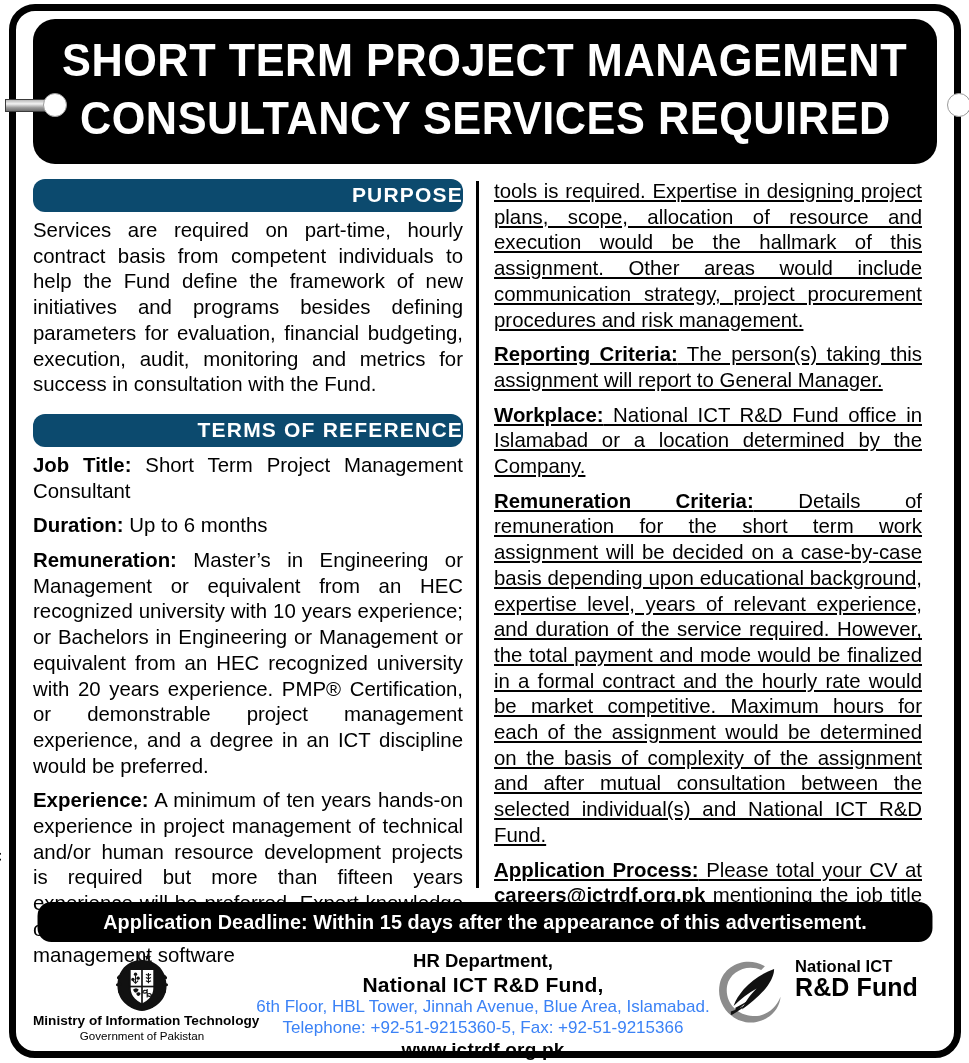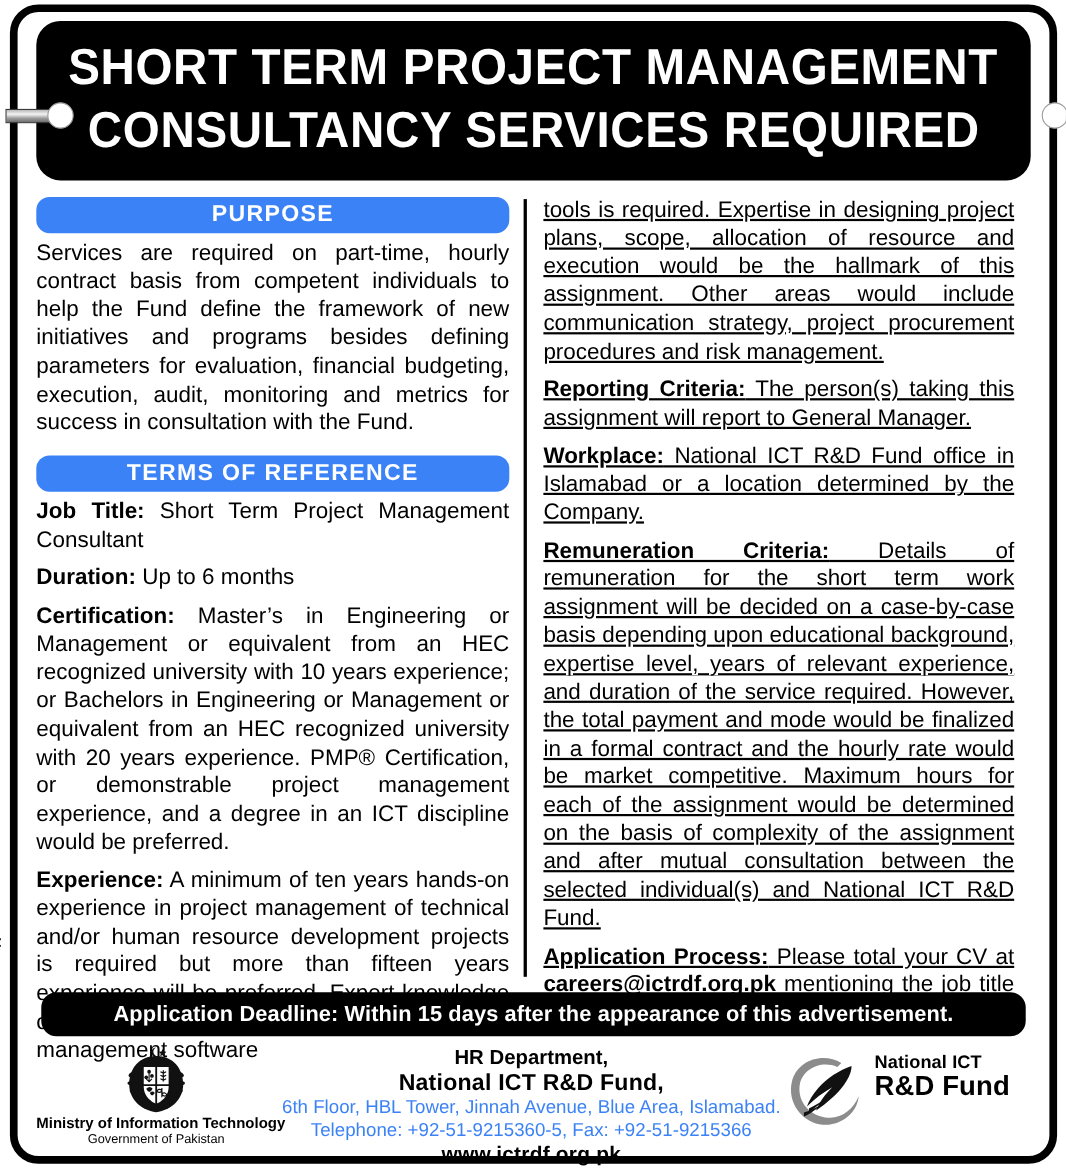--- a/index.html
+++ b/index.html
@@ -140,24 +140,24 @@
   .col-right { padding-left: 15px; text-decoration: underline; }
   .col-divider {
     width: 3px;
     background: #000000;
     margin: 2px 0 6px 0;
     flex: 0 0 3px;
   }
 
   
   .section-bar {
-    background: #3b82f6;
+    background: #0c4a6e;
     color: #ffffff;
     border-radius: 12px;
-    text-align: center;
+    text-align: right;
     font-weight: bold;
     font-size: 21px;
     letter-spacing: 1.2px;
     padding: 4px 0 5px 0;
     margin: 0 0 6px 0;
   }
   .section-bar.second { margin-top: 16px; }
 
   
   p.body-par {
@@ -325,21 +325,21 @@
 
         <p class="body-par">
           <b>Job Title:</b><span> Short Term Project Management Consultant</span>
         </p>
 
         <p class="body-par">
           <b>Duration:</b><span> Up to 6 months</span>
         </p>
 
         <p class="body-par">
-          <b>Certification:</b><span> Master’s in Engineering or Management or equivalent from an HEC recognized university with 10 years experience; or Bachelors in Engineering or Management or equivalent from an HEC recognized university with 20 years experience. PMP® Certification, or demonstrable project management experience, and a degree in an ICT discipline would be preferred.</span>
+          <b>Remuneration:</b><span> Master’s in Engineering or Management or equivalent from an HEC recognized university with 10 years experience; or Bachelors in Engineering or Management or equivalent from an HEC recognized university with 20 years experience. PMP® Certification, or demonstrable project management experience, and a degree in an ICT discipline would be preferred.</span>
         </p>
 
         <p class="body-par">
           <b>Experience:</b><span> A minimum of ten years hands-on experience in project management of technical and/or human resource development projects is required but more than fifteen years experience will be preferred. Expert knowledge of MS Project or other similar project management software</span>
         </p>
 
       </div>
 
       <div class="col-divider"></div>
 

